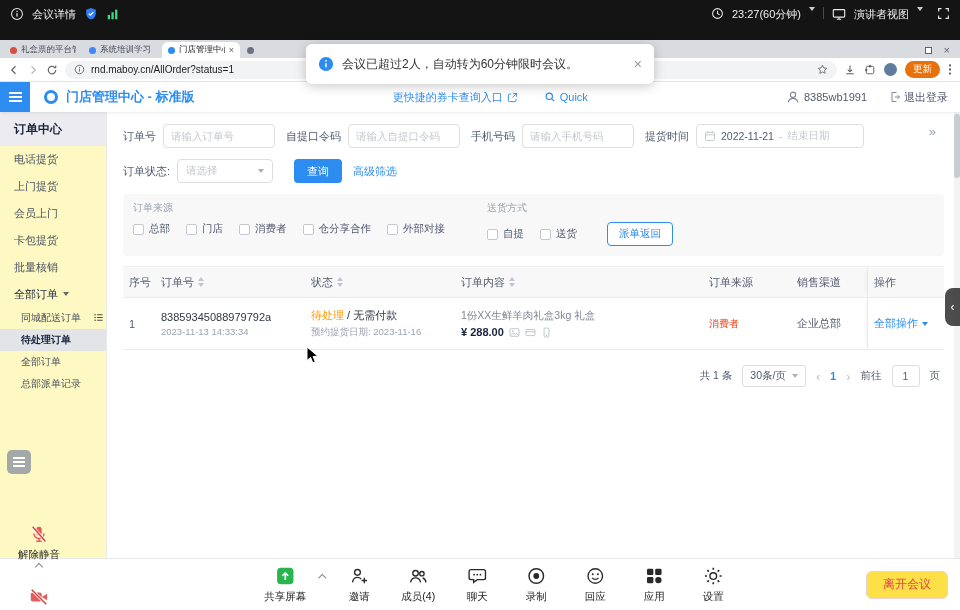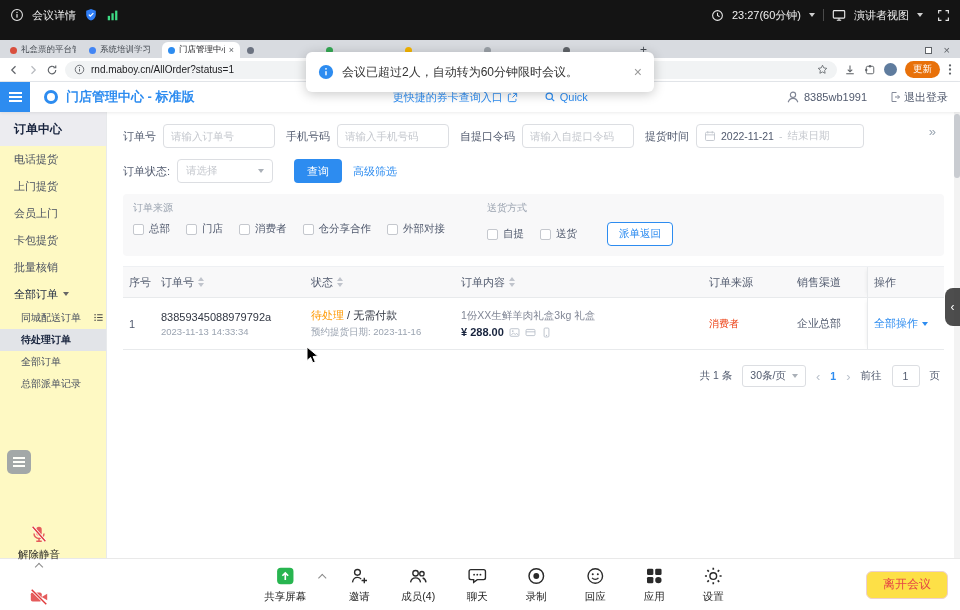--- a/index.html
+++ b/index.html
@@ -3,21 +3,21 @@
 <meta charset="utf-8">
 <style>
 *{margin:0;padding:0;box-sizing:border-box;}
 html,body{width:960px;height:610px;overflow:hidden;}
 body{font-family:"Liberation Sans","DejaVu Sans",sans-serif;font-size:11px;color:#333;background:#000;}
 svg{display:block;}
 .screen{position:relative;width:960px;height:610px;display:flex;flex-direction:column;background:#fff;overflow:hidden;}
 
 
 .mtop{height:40px;background:#141414;display:flex;align-items:flex-start;justify-content:space-between;padding:7px 10px 0;flex:0 0 auto;}
-.mrow{display:flex;align-items:center;gap:8px;height:16px;}
+.mrow{display:flex;gap:8px;height:16px;}
 .mtop-text{font-size:11px;color:#f0f0f0;white-space:nowrap;}
 .vsep{width:1px;height:12px;background:#4a4a4a;}
 .tri-down{width:0;height:0;border-left:3.5px solid transparent;border-right:3.5px solid transparent;border-top:4.5px solid #cfcfcf;display:inline-block;}
 .tri-down.gray{border-top-color:#aab0b8;}
 .tri-down.blue{border-top-color:#2d8cf0;}
 .tri-down.dark{border-top-color:#666;}
 
 
 .shared{position:relative;flex:1 1 auto;display:flex;flex-direction:column;min-height:0;}
 
@@ -110,21 +110,21 @@
 .psel{border:1px solid #dcdee2;border-radius:3px;height:22px;padding:0 7px;display:flex;align-items:center;gap:6px;background:#fff;}
 .pnav{color:#bbc2cc;font-size:13px;line-height:1;}
 .pnum{color:#2d8cf0;font-weight:bold;}
 .pgoto{width:28px;height:22px;border:1px solid #dcdee2;border-radius:3px;text-align:center;font-size:10.5px;font-family:inherit;outline:none;color:#515a6e;}
 
 
 .vscroll{position:absolute;right:0;top:0;bottom:0;width:6px;background:#f3f3f3;}
 .vthumb{position:absolute;top:2px;right:0;width:6px;height:64px;border-radius:3px;background:#c9ccd1;}
 
 
-.toast{position:absolute;left:306px;top:12px;width:348px;height:40px;background:#fff;border-radius:6px;box-shadow:0 2px 12px rgba(0,0,0,.22);display:flex;align-items:center;gap:8px;padding:0 12px;z-index:30;}
+.toast{position:absolute;left:306px;top:4px;width:348px;height:40px;background:#fff;border-radius:6px;box-shadow:0 2px 12px rgba(0,0,0,.22);display:flex;align-items:center;gap:8px;padding:0 12px;z-index:30;}
 .toast-text{font-size:12px;color:#333;white-space:nowrap;}
 .toast-x{margin-left:auto;color:#999;font-size:14px;}
 
 
 .handle{position:absolute;right:0;top:248px;width:15px;height:38px;background:rgba(38,38,38,.82);border-radius:8px 0 0 8px;color:#fff;display:flex;align-items:center;justify-content:center;font-size:12px;z-index:25;}
 
 
 .cursor{position:absolute;left:306px;top:346px;z-index:40;pointer-events:none;}
 
 
@@ -374,26 +374,26 @@
 
       <main class="content">
         <span class="collapse">»</span>
 
         <div class="frow">
           <div class="fgroup">
             <span class="flabel">订单号</span>
             <input class="inp" placeholder="请输入订单号" style="">
           </div>
           <div class="fgroup">
+            <span class="flabel">自提口令码</span>
+            <input class="inp" placeholder="请输入自提口令码" style="">
+          </div>
+          <div class="fgroup">
             <span class="flabel">手机号码</span>
             <input class="inp" placeholder="请输入手机号码" style="">
-          </div>
-          <div class="fgroup">
-            <span class="flabel">自提口令码</span>
-            <input class="inp" placeholder="请输入自提口令码" style="">
           </div>
           <div class="fgroup">
             <span class="flabel">提货时间</span>
             <div class="datebox">
               <span>
                   <svg width="12" height="12" viewBox="0 0 16 16">
                     <rect x="2" y="3" width="12" height="11" rx="1.5" fill="none" stroke="#c0c4cc" stroke-width="1.2"></rect>
                     <path d="M5 1.5v3M11 1.5v3M2 6.5h12" stroke="#c0c4cc" stroke-width="1.2"></path>
                   </svg>
                 </span>

